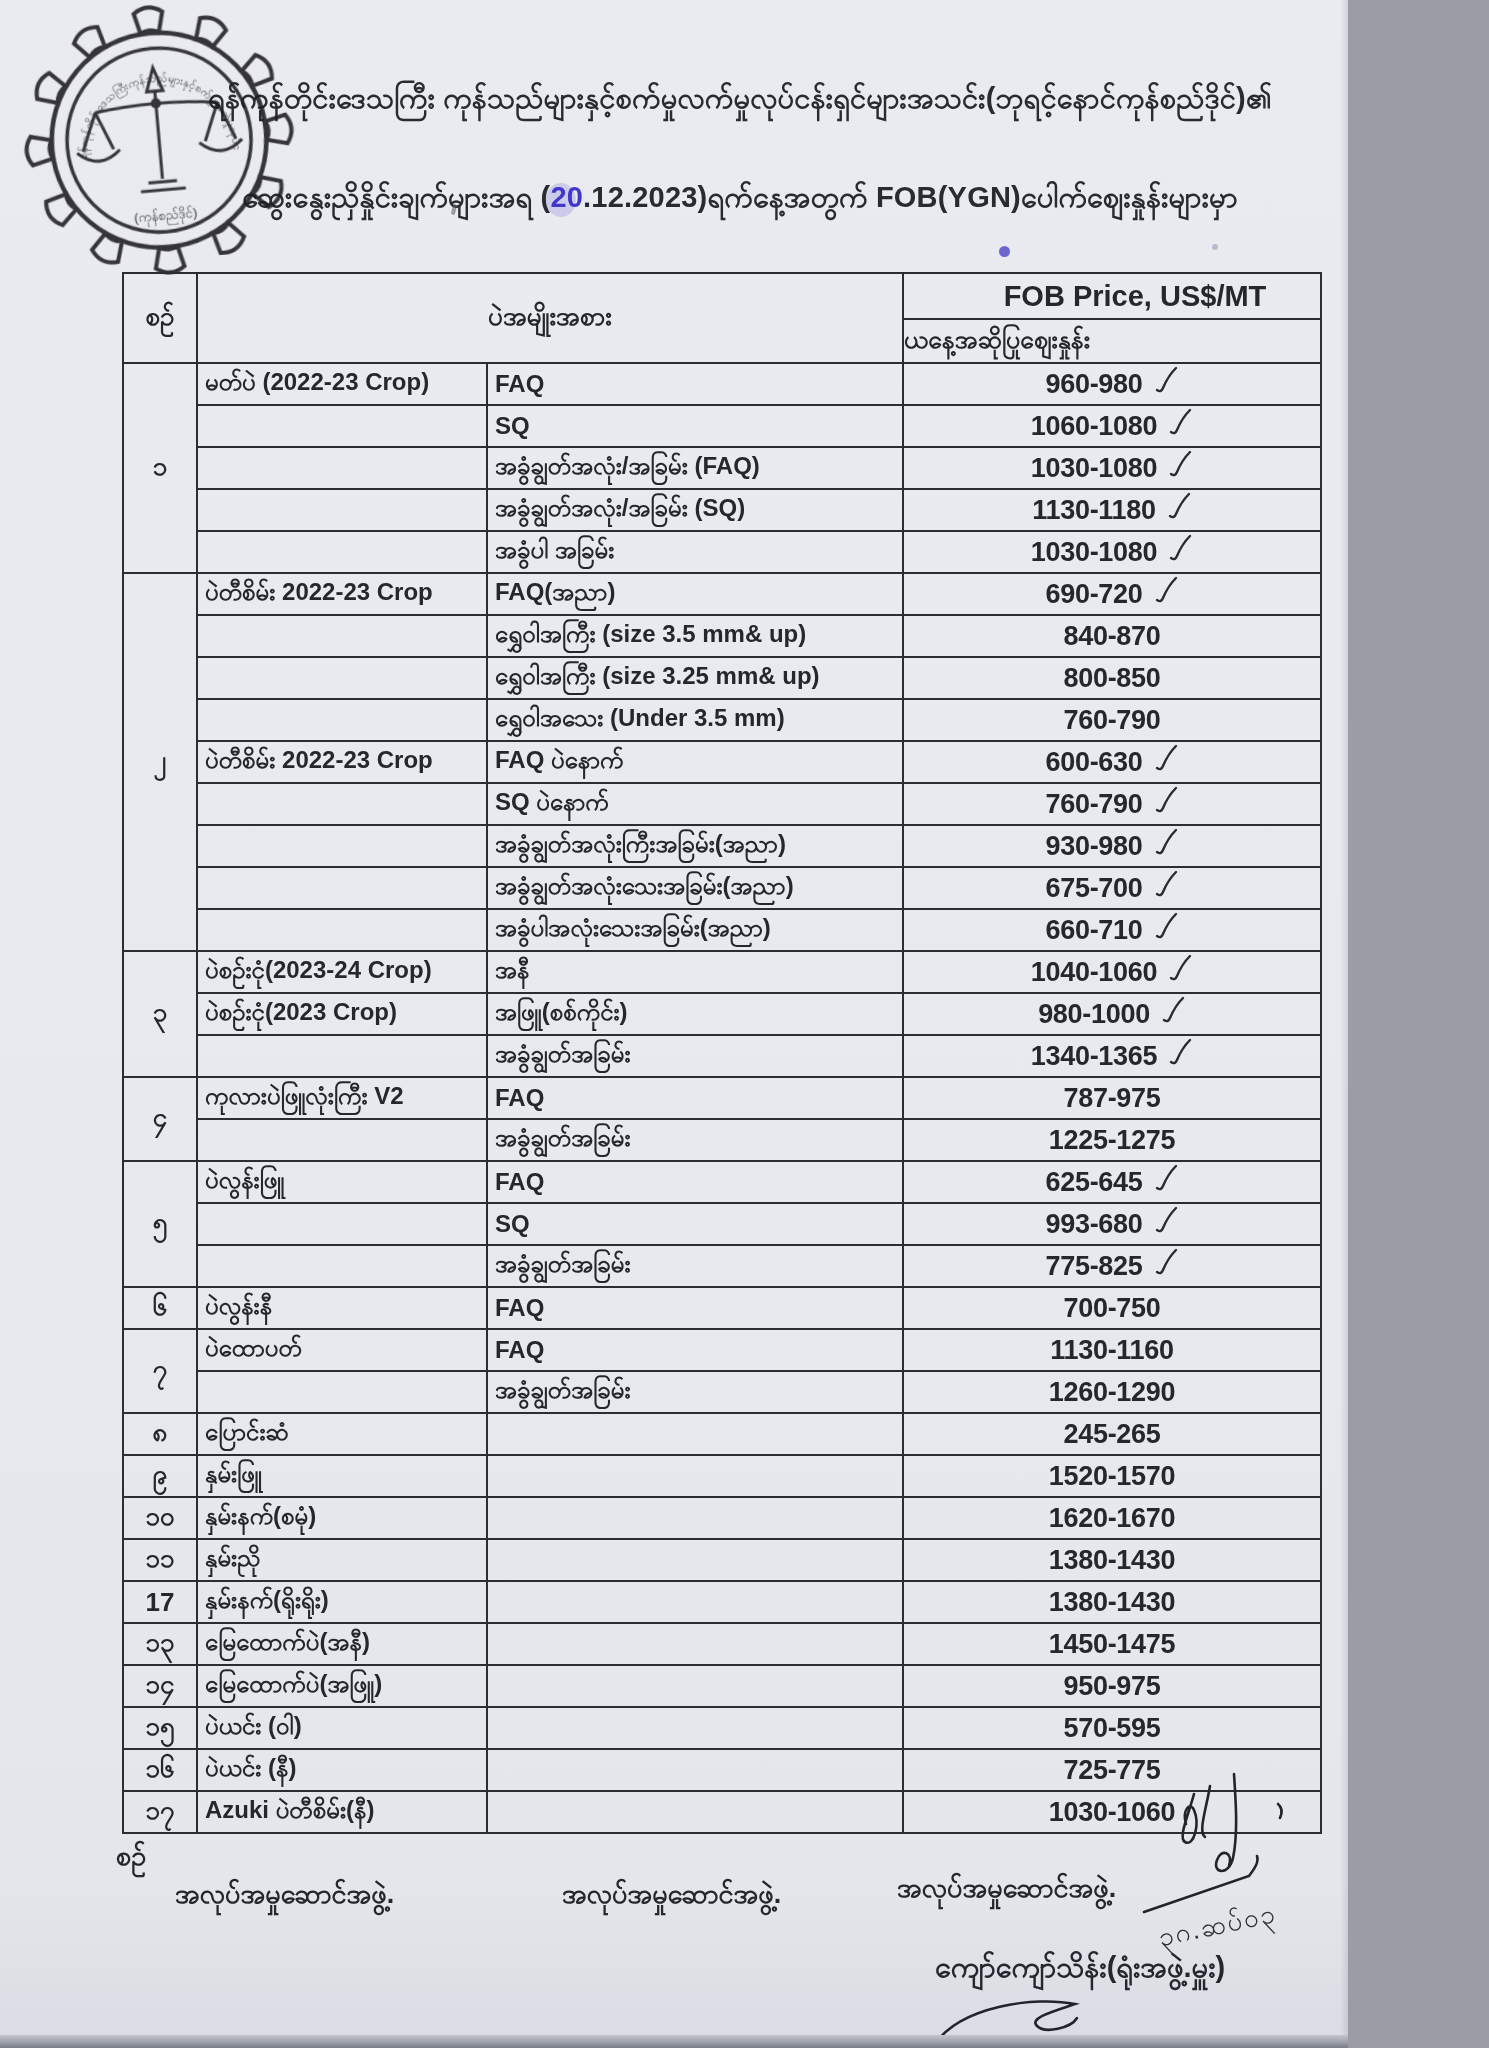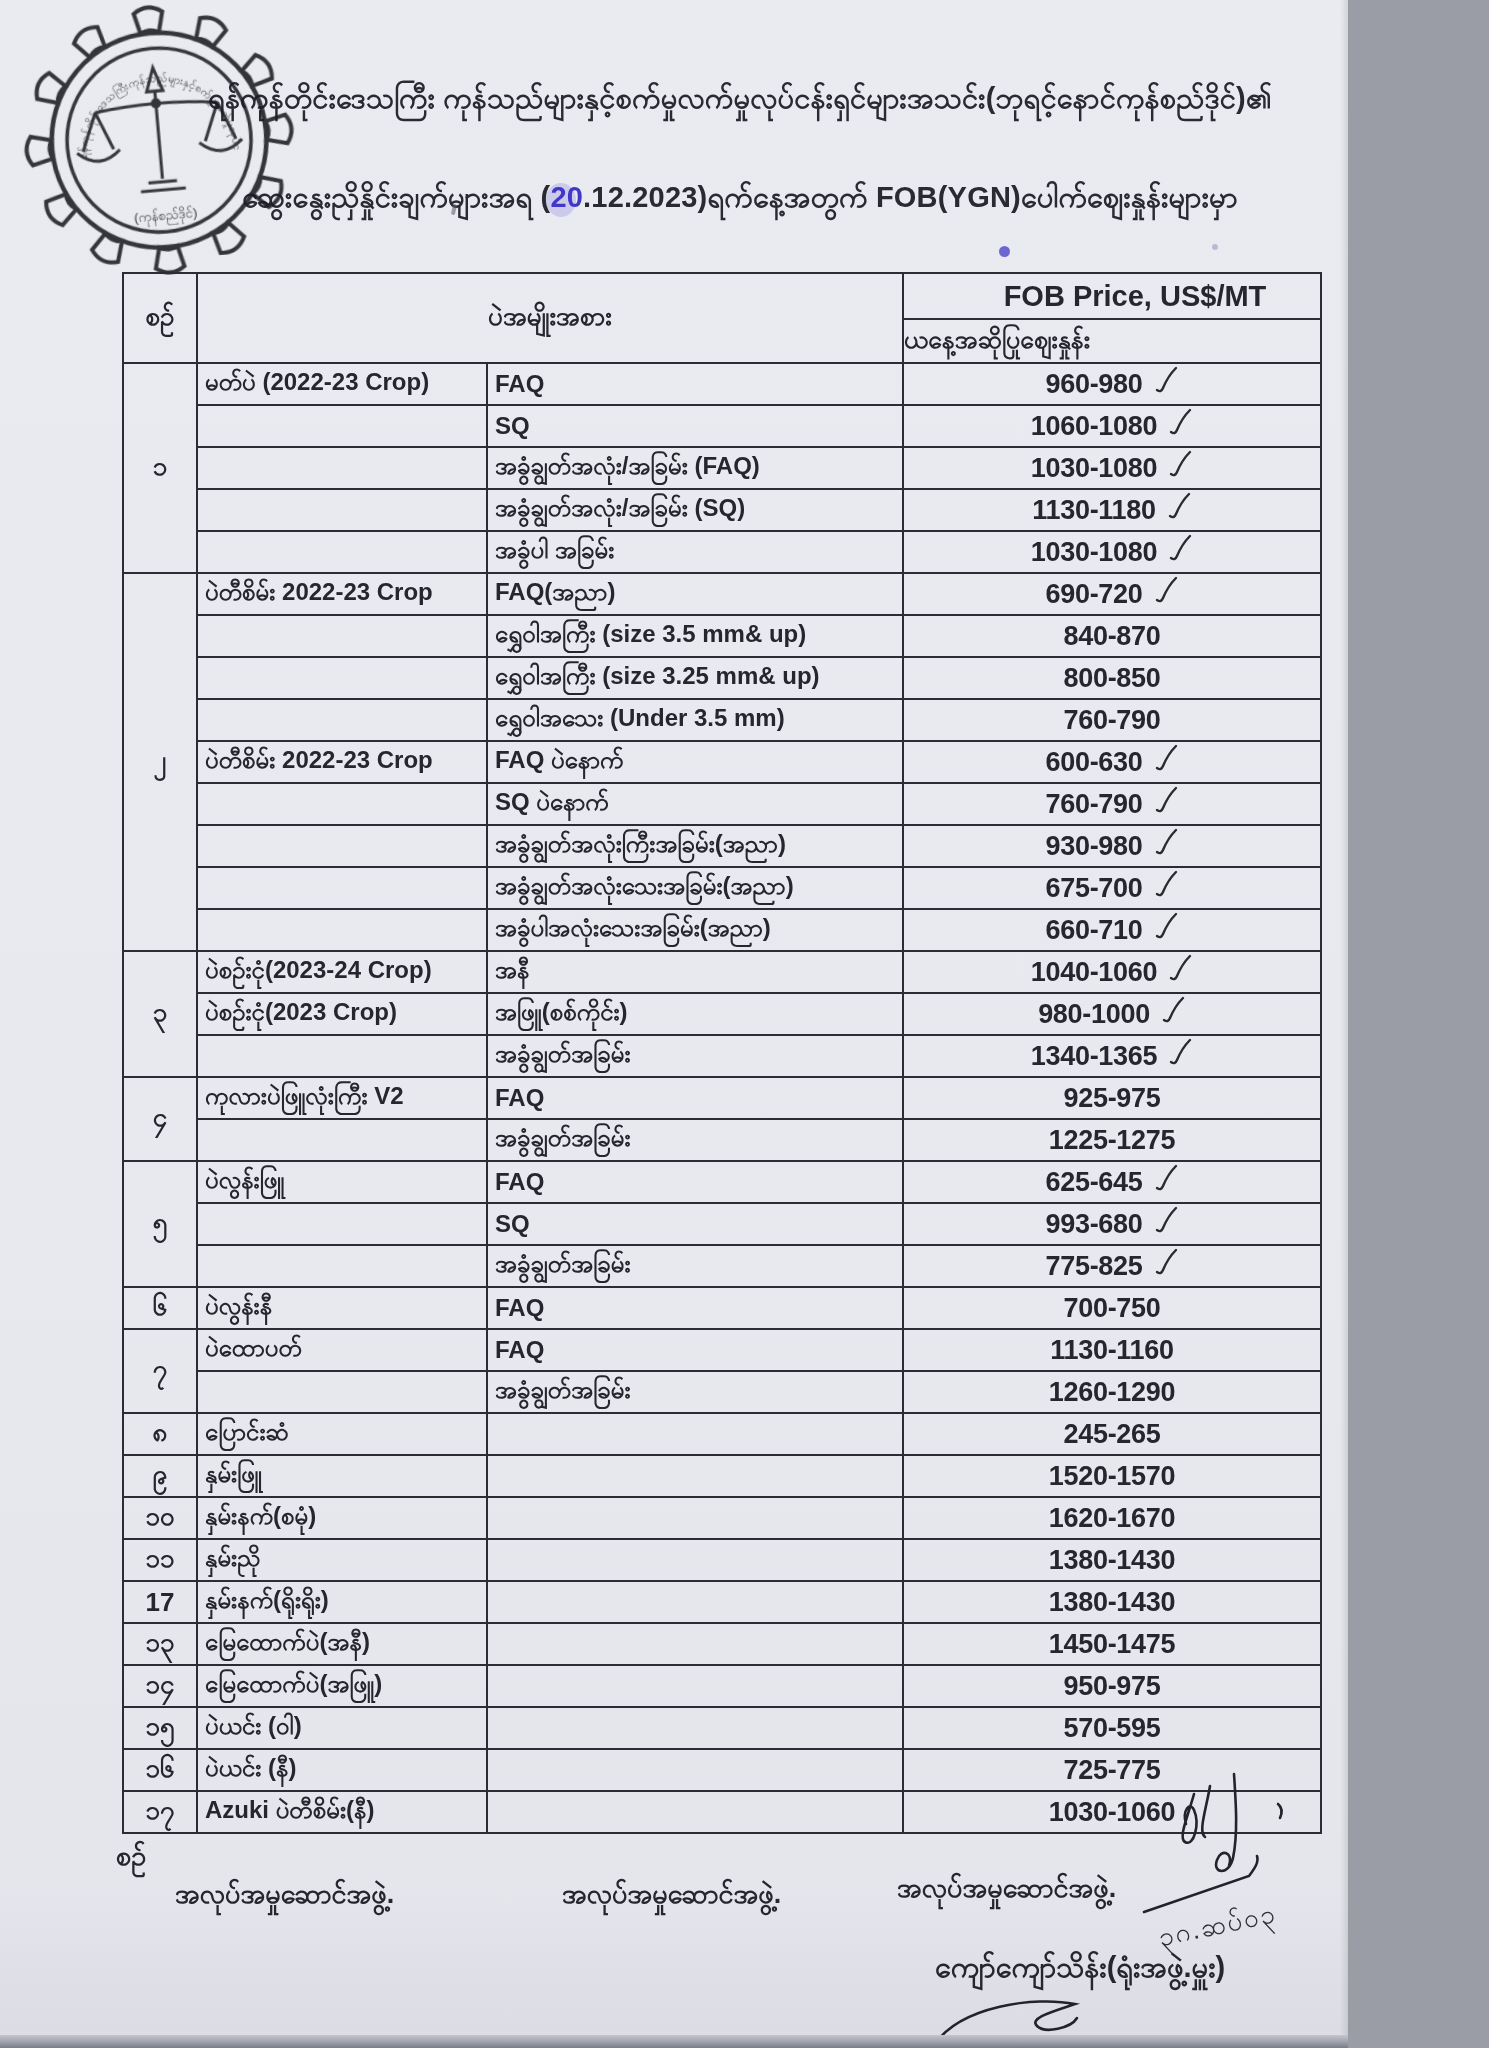--- a/index.html
+++ b/index.html
@@ -339,21 +339,21 @@
           </svg>
         </span>
       </td>
     </tr>
         <tr>
           <td class="c-no" rowspan="2">၄</td>
       <td class="c-type">ကုလားပဲဖြူလုံးကြီး V2</td>
       <td class="c-grade">FAQ</td>
       <td class="c-price">
         <span class="price-inner">
-          <span class="price-text">925-975</span>
+          <span class="price-text">787-975</span>
 
         </span>
       </td>
     </tr>
         <tr>
       <td class="c-type"></td>
       <td class="c-grade">အခွံချွတ်အခြမ်း</td>
       <td class="c-price">
         <span class="price-inner">
           <span class="price-text">1225-1275</span>

